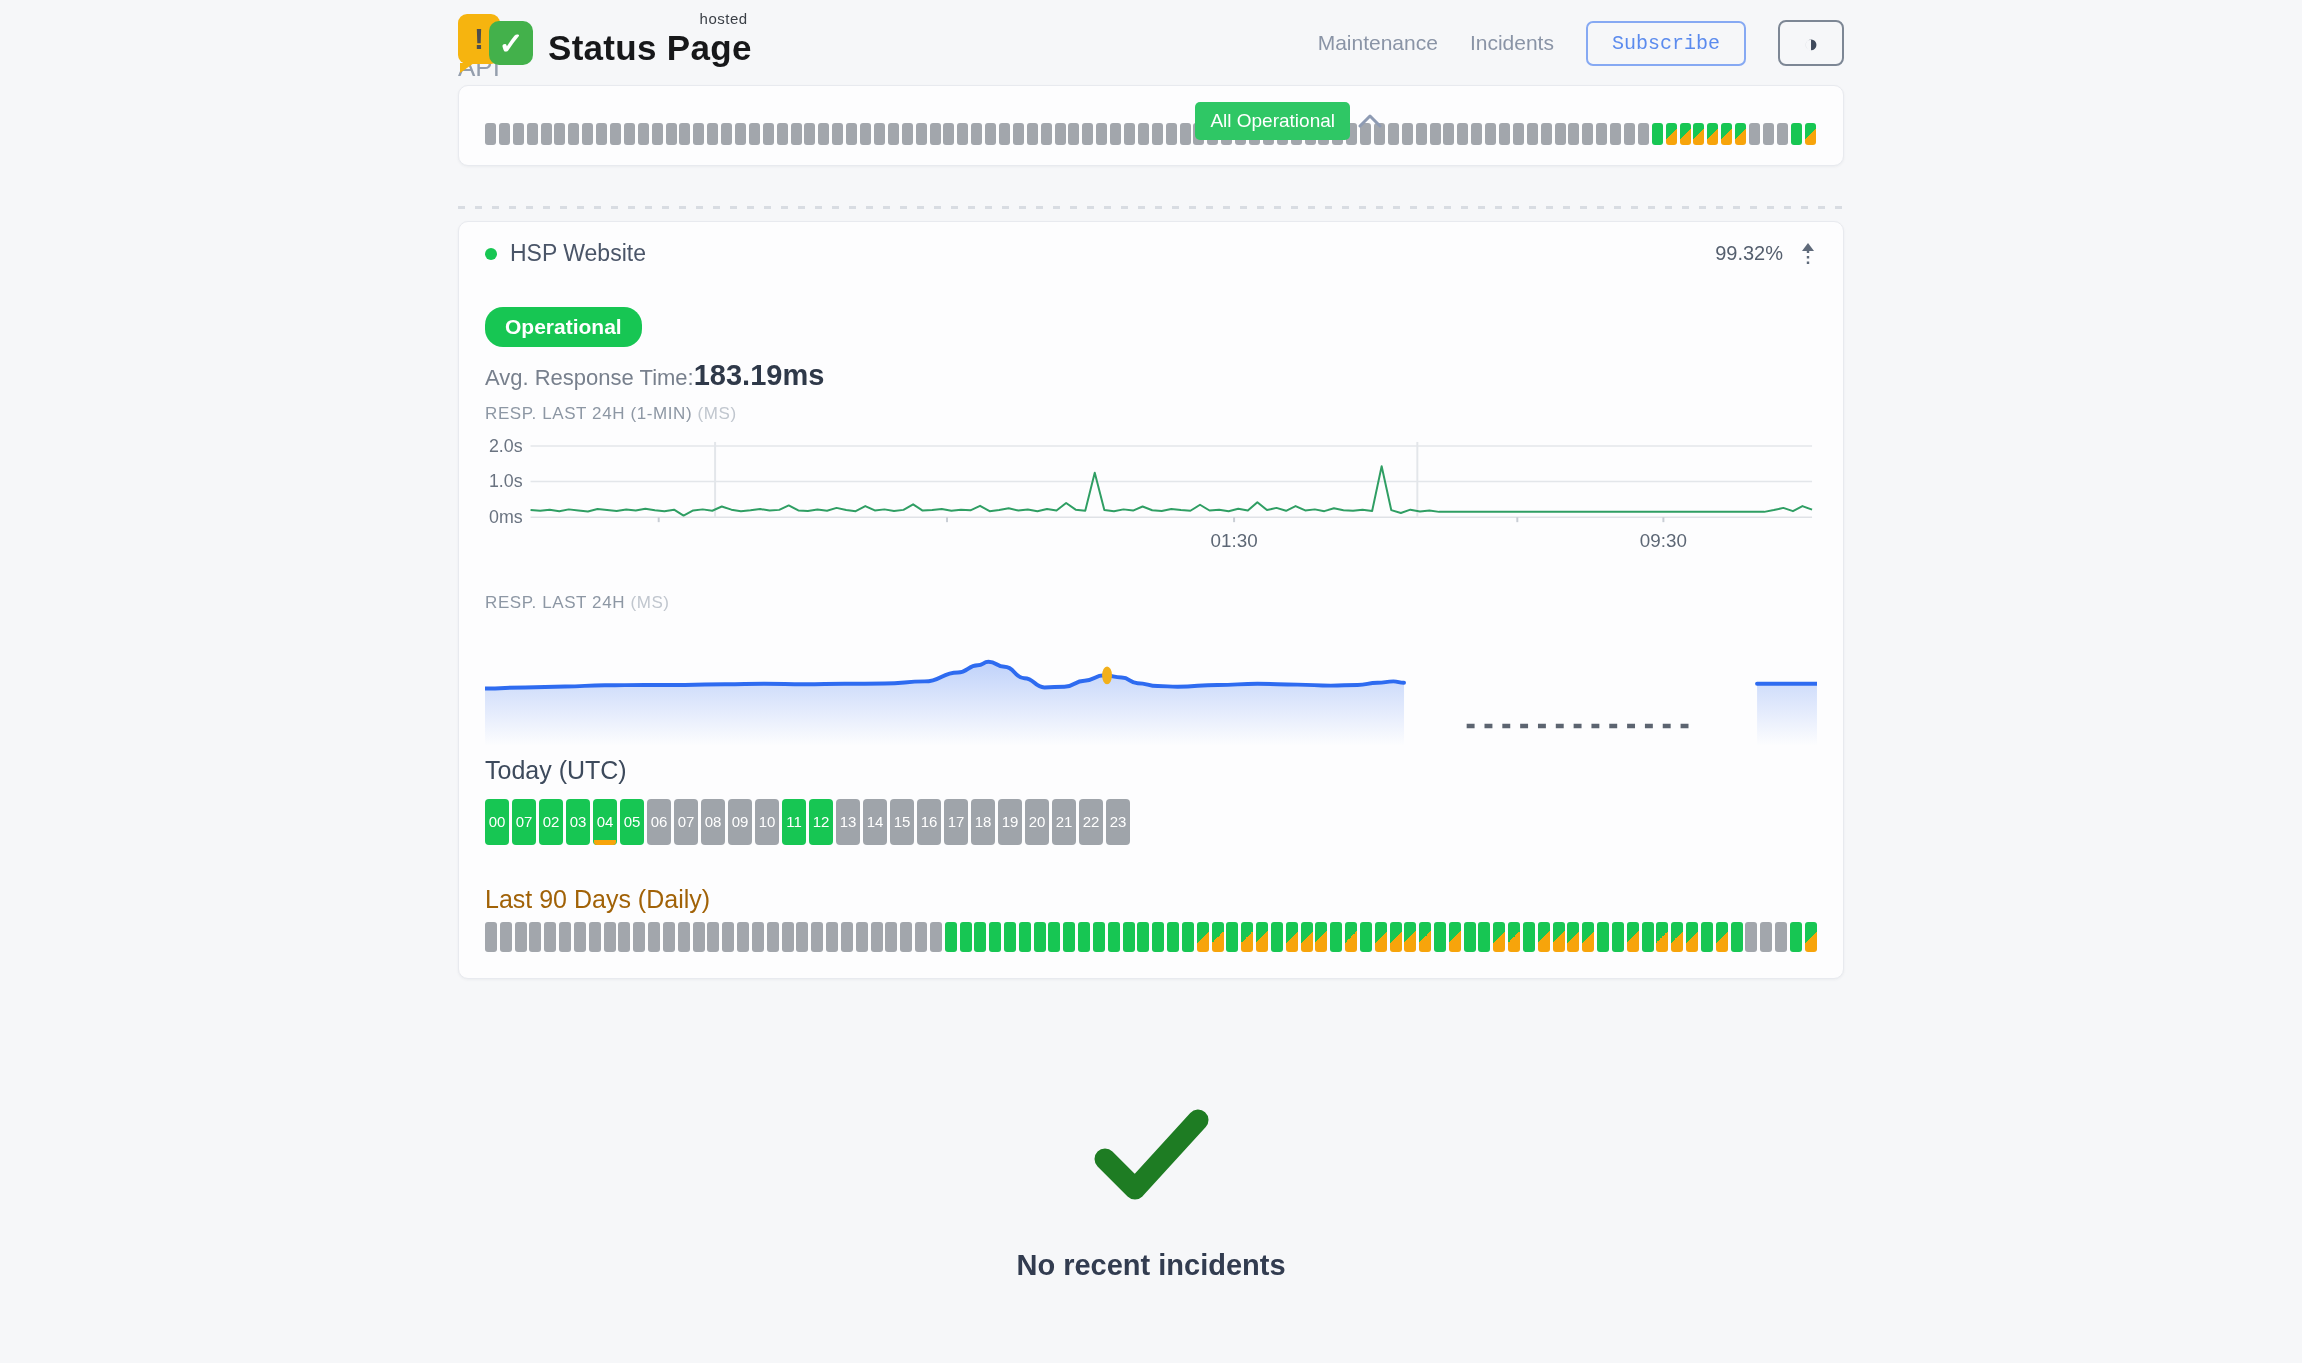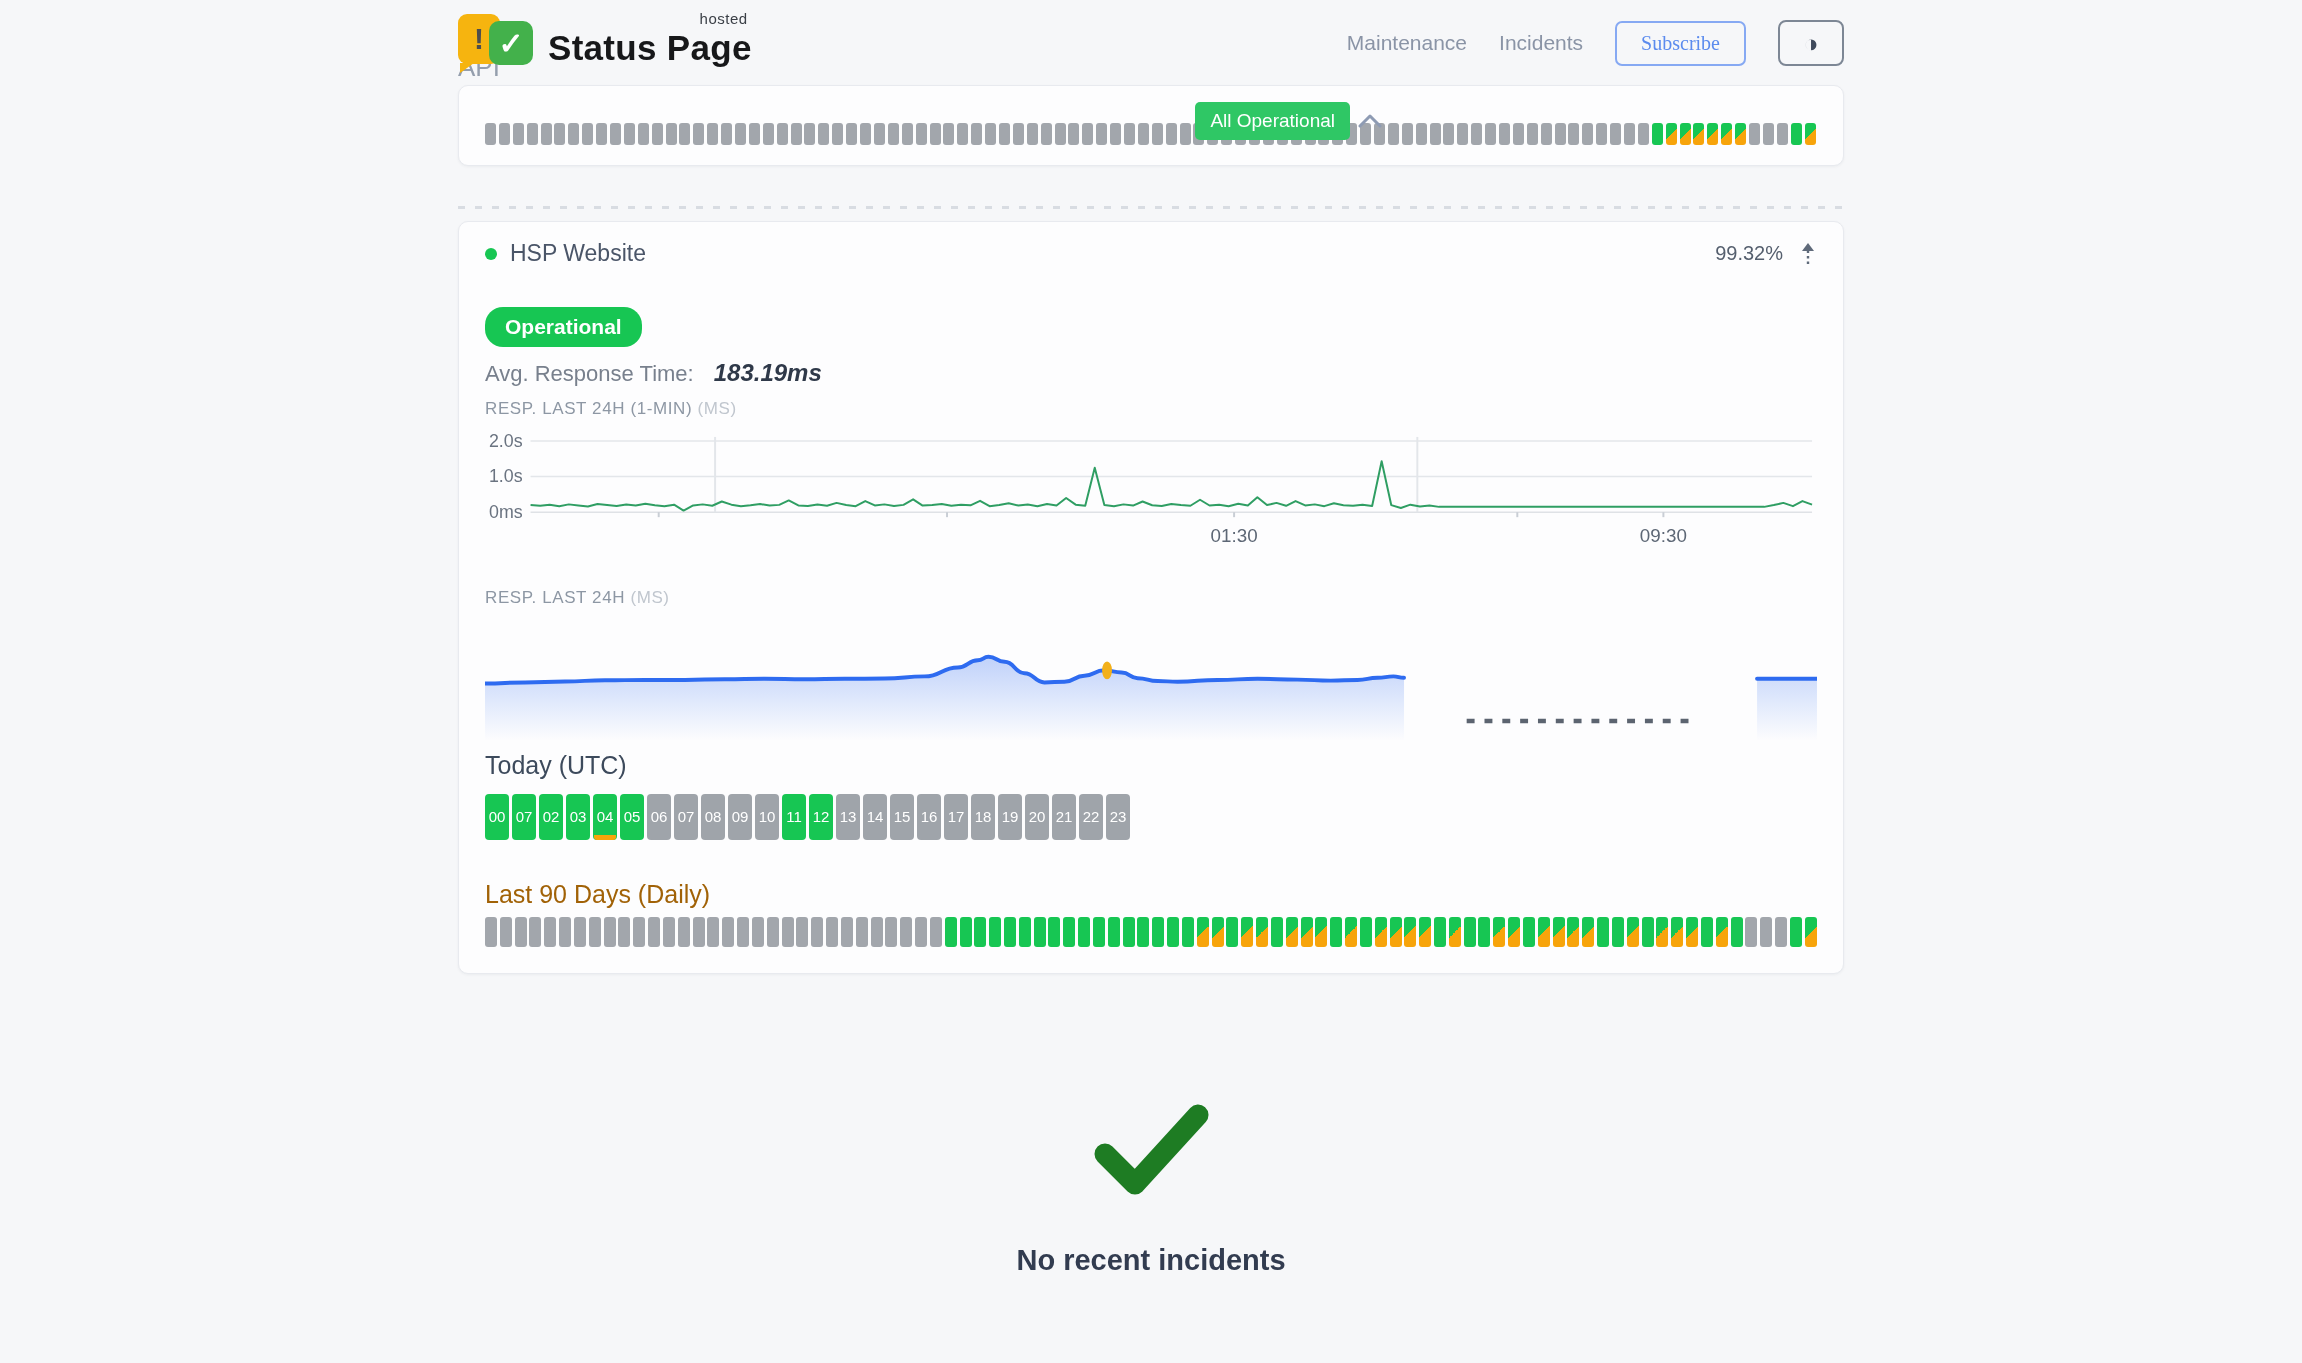--- a/index.html
+++ b/index.html
@@ -17,21 +17,21 @@
   .bubble::after { content:""; position:absolute; left:2px; bottom:-9px; width:0; height:0;
             border-left:14px solid #f6b40f; border-bottom:10px solid transparent; }
   .check-box { position:absolute; left:31px; top:7px; width:44px; height:44px; background:#43b14b; border-radius:10px;
             display:flex; align-items:center; justify-content:center; color:#fff; font-size:30px; font-weight:800; }
   .logo-text-wrap { position:relative; padding-top:10px; }
   .hosted { position:absolute; top:-8px; right:4px; font-size:15px; color:#3a3f46; letter-spacing:.5px; }
   .logo-text { font-size:35px; font-weight:700; color:#17181a; letter-spacing:.3px; }
   nav { display:flex; align-items:center; gap:32px; }
   .nav-link { font-size:21px; color:#8a94a6; text-decoration:none; cursor:pointer; }
   .subscribe-btn { font-size:20px; color:#5b8bee; background:transparent; border:2px solid #86a9f3; border-radius:7px;
-            padding:9px 24px; cursor:pointer; font-family:Liberation Serif, serif; }
+            padding:9px 24px; cursor:pointer; font-family:Liberation Mono, monospace; }
   .theme-btn { width:66px; height:46px; border:2px solid #7d8795; border-radius:8px; background:transparent;
             font-size:25px; color:#3f4a5c; cursor:pointer; line-height:1; }
   .status-chip { position:absolute; top:50px; right:462px; display:flex; align-items:center; gap:8px; z-index:6; }
   .badge-all-op { background:#2fc765; color:#fff; font-size:19px; padding:8px 15px; border-radius:5px; }
   .chevron-up { width:24px; height:14px; }
 
   
   .api-title { margin-top:-6px; font-size:26px; color:#949ead; position:relative; z-index:1; }
   .card { background:#fdfdfe; border:1px solid #e8eaef; border-radius:10px; box-shadow:0 1px 3px rgba(20,30,60,.05); }
   .card-api { margin-top:2px; padding:24px 26px 20px; }
@@ -48,21 +48,21 @@
   .dashed-sep { margin-top:40px; height:3px;
      background:repeating-linear-gradient(90deg,#d8dce2 0 7px,transparent 7px 17px); }
   .other-head { margin-top:32px; display:flex; align-items:center; gap:13px; font-size:27px; color:#9aa3b0; }
   .grid-icon { display:grid; grid-template-columns:repeat(3,5px); gap:2.5px; }
   .grid-icon i { width:5px; height:5px; background:#a7aeb9; border-radius:1px; }
 
   .card-hsp { margin-top:12px; padding:18px 26px 26px; }
   .pill { display:inline-block; margin-top:40px; background:#17c653; color:#fff; font-size:21px; font-weight:600;
           padding:8px 20px; border-radius:18px; }
   .avg-row { margin-top:12px; font-size:22px; color:#78808d; }
-  .avg-row b { font-size:24px; color:#2f3949; font-weight:700; margin-left:20px;font-style:italic; }
+  .avg-row b { font-size:29px; color:#2f3949; font-weight:700; margin-left:0; }
   .chart-label { margin-top:12px; font-size:17px; color:#8d97a4; letter-spacing:.6px; }
   .chart-label .unit { color:#c0c6ce; }
   .chart-wrap { margin-top:12px; }
   .chart-wrap svg { display:block; width:100%; }
   .chart2-wrap { margin-top:14px; }
   .today-head { margin-top:-2px; font-size:25px; color:#3d4a5c; }
   .hours-row { margin-top:14px; display:flex; gap:3px; }
   .hour { position:relative; width:24px; height:46px; border-radius:4px; color:#fff; font-size:15px;
           display:flex; align-items:center; justify-content:center; cursor:pointer; }
   .hour.green { background:#17c653;text-align:right; } .hour.gray { background:#9fa4aa; }

